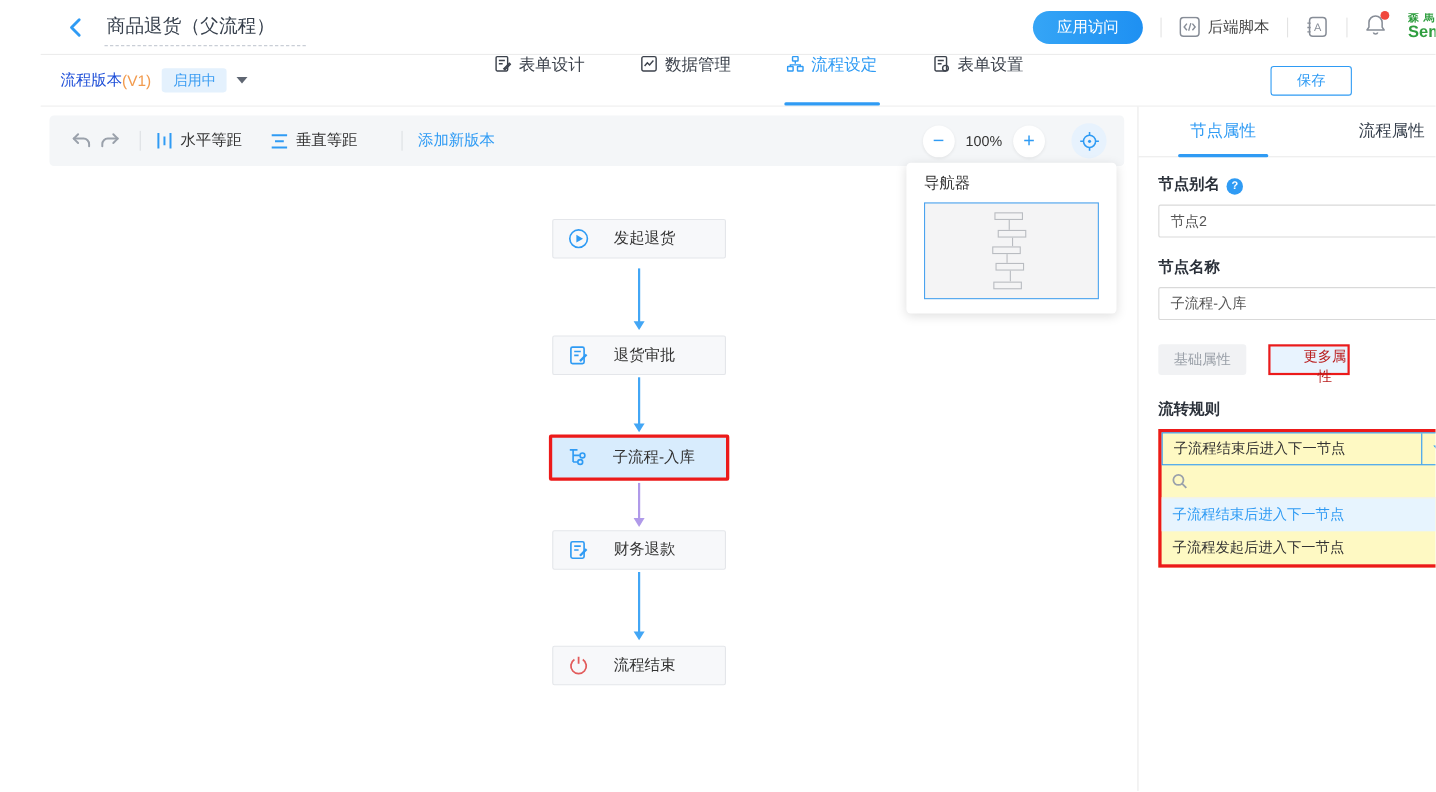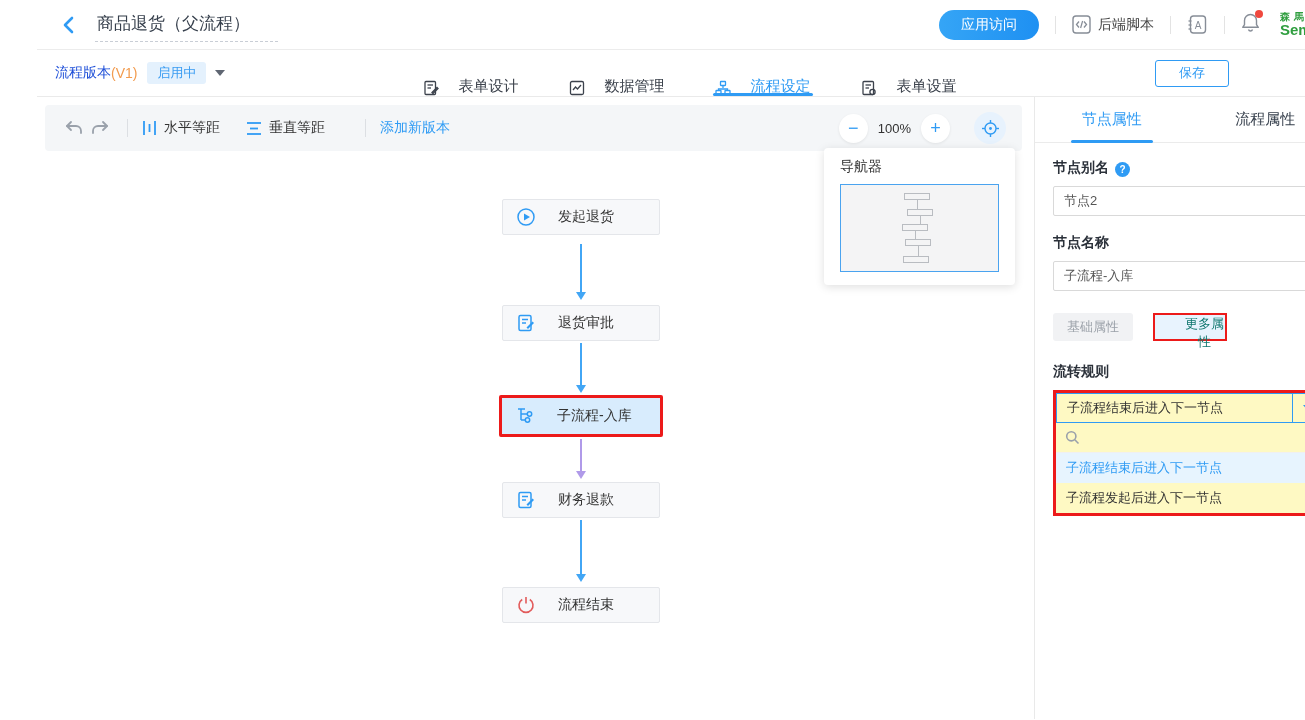--- a/index.html
+++ b/index.html
@@ -23,21 +23,21 @@
   .logo .en { font-size:15px; color:#2f9e3f; font-weight:bold; white-space:nowrap; }
 
   
   .subheader { position:relative; height:47px; border-bottom:1px solid #eaeaea; display:flex; align-items:center; padding:0 18px; }
   .version { display:flex; align-items:center; font-size:14px; }
   .version .vlabel { color:#1d4ed8; }
   .version .vtag { color:#f29b4e; }
   .badge { margin-left:10px; height:22px; padding:0 10px; border-radius:3px; background:#e4f1fd; color:#3a9cf2; font-size:13px; display:flex; align-items:center; }
   .caret-down { width:0; height:0; border-left:5px solid transparent; border-right:5px solid transparent; border-top:6px solid #5f6672; margin-left:9px; cursor:pointer; }
   .main-tabs { position:absolute; left:0; right:0; top:0; bottom:0; display:flex; justify-content:center; align-items:stretch; gap:50px; pointer-events:none; }
-  .main-tab { pointer-events:auto; display:flex; align-items:flex-end; gap:20px; font-size:15px; color:#3c424c; cursor:pointer; position:relative; }
+  .main-tab { pointer-events:auto; display:flex; align-items:flex-start; gap:7px; font-size:15px; color:#3c424c; cursor:pointer; position:relative; }
   .main-tab svg { stroke:#3c424c; }
   .main-tab.active { color:#2f9bf4; }
   .main-tab.active svg { stroke:#2f9bf4; }
   .main-tab.active::after { content:""; position:absolute; left:-2px; right:-2px; bottom:0; height:3px; border-radius:2px; background:#2f9bf4; }
   .save-btn { margin-left:auto; margin-right:95px; width:74px; height:27px; border:1px solid #2f9bf4; border-radius:3px; background:#fff; color:#2f9bf4; font-size:13px; cursor:pointer; }
 
   
   .main { position:relative; display:flex; height:622px; }
   .canvas { position:relative; flex:1; background:#fff; }
 
@@ -72,21 +72,21 @@
   .rtabs { height:46px; border-bottom:1px solid #ebebeb; display:flex; }
   .rtab { flex:1; display:flex; align-items:center; justify-content:center; font-size:15px; color:#37404d; cursor:pointer; position:relative; }
   .rtab.active { color:#2f9bf4; }
   .rtab.active::after { content:""; position:absolute; left:36px; right:36px; bottom:-1px; height:3px; background:#2f9bf4; border-radius:2px; }
   .rbody { padding:16px 16px 0 18px; }
   .flabel { font-size:14px; font-weight:bold; color:#2b313a; display:flex; align-items:flex-end; gap:6px; margin-bottom:9px; }
   .help-dot { width:15px; height:15px; border-radius:50%; background:#2f9bf4; color:#fff; font-size:10px; font-weight:bold; display:flex; align-items:center; justify-content:center; cursor:pointer; }
   .tinput { width:273px; height:30px; border:1px solid #d9d9d9; border-radius:2px; padding:0 10px; font-size:13px; color:#555; font-family:inherit; background:#fff; margin-bottom:18px; }
   .prop-btns { display:flex; gap:20px; margin:4px 0 22px; }
   .btn-gray { width:80px; height:28px; border:none; border-radius:3px; background:#f1f2f4; color:#9aa0a8; font-size:13px; cursor:pointer; }
-  .btn-blue { width:74px; height:28px; border:2px solid #ec1a1a; border-radius:0; background:#e8f3fe; color:#0f766e; font-size:13px; cursor:pointer;padding-left:29px; }
+  .btn-blue { width:74px; height:28px; border:2px solid #ec1a1a; border-radius:0; background:#e8f3fe; color:#b91c1c; font-size:13px; cursor:pointer;padding-left:29px; }
   .dropdown-group { width:275px; border:3px solid #ec1a1a; background:#fef9c3; }
   .select-box { height:30px; border:1px solid #2f9bf4; display:flex; align-items:stretch; cursor:pointer; }
   .select-val { flex:1; display:flex; align-items:center; padding:0 10px; font-size:13px; color:#333; }
   .select-caret { width:32px; border-left:1px solid #2f9bf4; display:flex; align-items:center; justify-content:center; }
   .select-caret span { width:0; height:0; border-left:6px solid transparent; border-right:6px solid transparent; border-top:7px solid #2f9bf4; }
   .dd-search { height:30px; display:flex; align-items:center; padding:0 9px; border-bottom:1px solid #f0f0f0; }
   .dd-opt { height:30px; display:flex; align-items:center; padding:0 10px; font-size:13px; color:#333; cursor:pointer; }
   .dd-opt.sel { background:#e7f4fe; color:#2f9bf4; }
 </style>
 </head>

